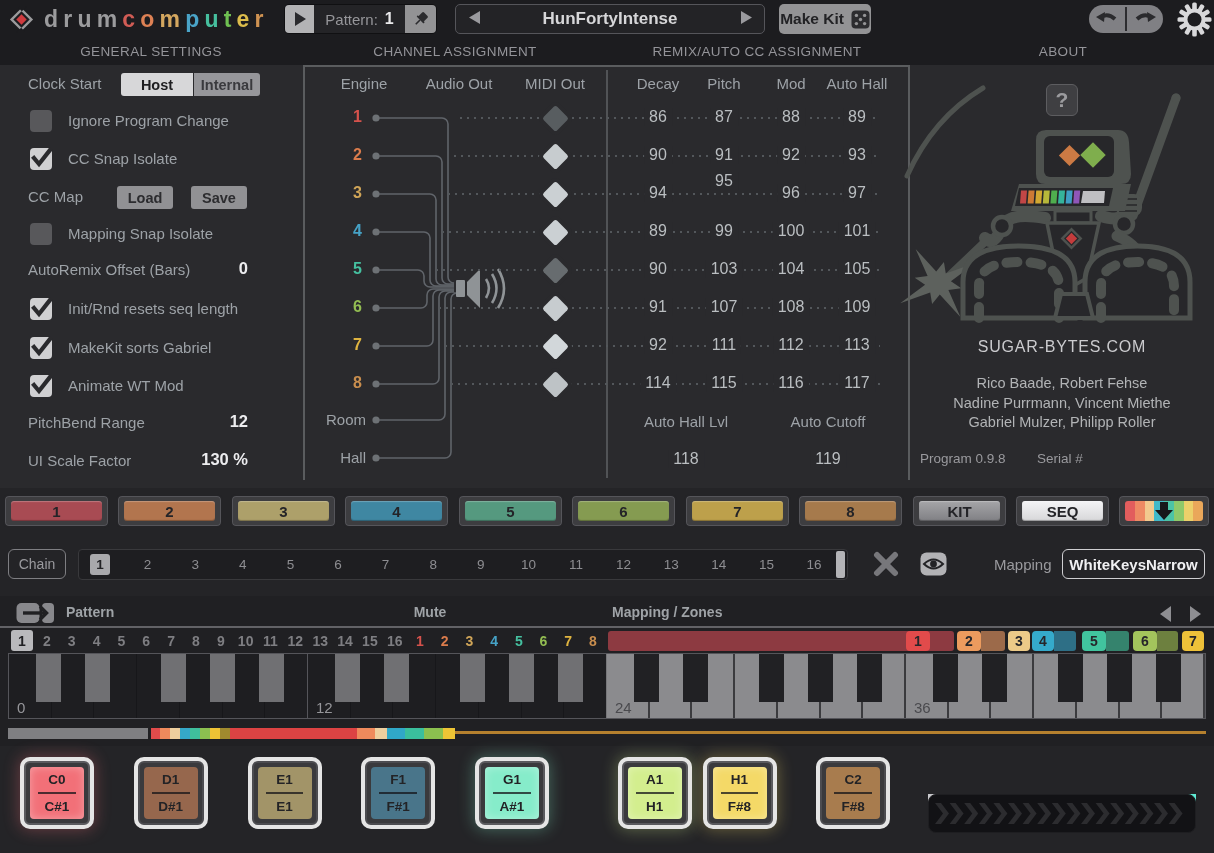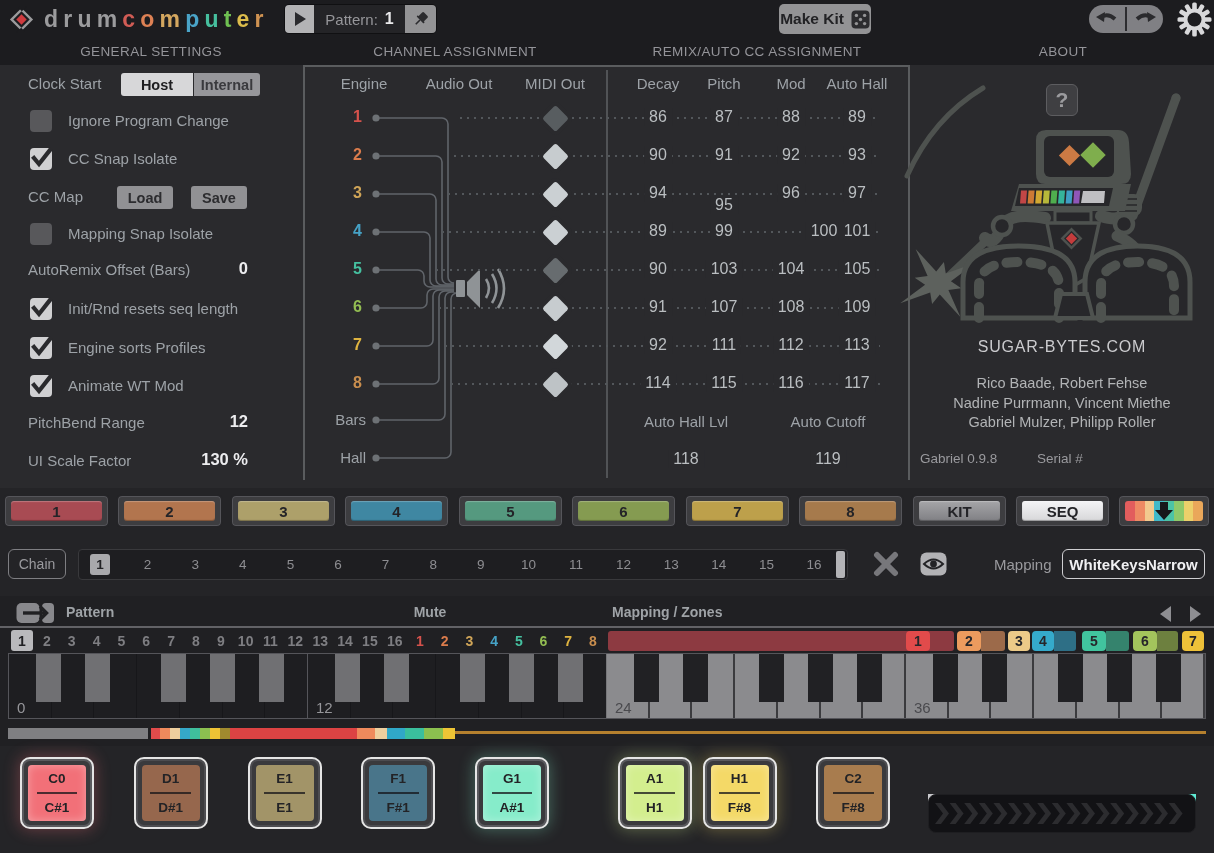--- a/index.html
+++ b/index.html
@@ -121,21 +121,21 @@
   .wkey { position:absolute; top:0; height:64px; }
   .bkey { position:absolute; top:0; height:48px; }
   .octline { position:absolute; top:0; width:1px; height:64px; }
   .octlabel { position:absolute; bottom:2px; font-size:15px; }
 
   
   .ovseg { position:absolute; top:728px; height:11px; }
 
   
   .pad { position:absolute; top:757px; width:74px; height:72px; border-radius:10px;
-         background:#3a3a3d; border:2px solid #e5e5e5; box-shadow:inset 0 0 0 2px #4c4c50;
+         background:#3a3a3d; border:4px solid #e5e5e5; box-shadow:inset 0 0 0 2px #4c4c50;
          padding:6px; transform:translateX(-50%); }
   .pad .face { width:100%; height:100%; border-radius:4px; display:flex; flex-direction:column;
                align-items:center; justify-content:space-evenly; }
   .pad .face .nl { font-size:13.5px; font-weight:bold; color:#232326; line-height:1; }
   .pad .face .dv { width:70%; height:1.5px; background:rgba(20,20,24,.75); }
 
   
   #remixtabs { left:928px; top:764px; width:268px; height:20px; display:flex; gap:4px;margin-top:30px; }
   #remixtabs .rtab { flex:1; display:flex; align-items:center; justify-content:center;
                      font-size:14px; font-weight:bold; color:#232326; }
@@ -181,20 +181,33 @@
       <svg width="18" height="18" viewBox="0 0 18 18">
         <g transform="rotate(45 9 9)">
           <rect x="5.2" y="2.2" width="7.6" height="7" rx="1.4" fill="#2b2b2e"></rect>
           <rect x="4" y="8.6" width="10" height="1.8" rx="0.9" fill="#2b2b2e"></rect>
           <rect x="8.2" y="10.4" width="1.6" height="6" fill="#2b2b2e"></rect>
         </g>
       </svg>
     </div>
   </div>
 
+  <div class="abs" id="presetbar">
+    <div class="arrow">
+      <svg width="13" height="13" viewBox="0 0 13 13">
+        <polygon points="12,0 12,13 1,6.5" fill="#9a9a9e"></polygon>
+      </svg>
+    </div>
+    <div class="title">HunFortyIntense</div>
+    <div class="arrow">
+      <svg width="13" height="13" viewBox="0 0 13 13">
+        <polygon points="1,0 1,13 12,6.5" fill="#9a9a9e"></polygon>
+      </svg>
+    </div>
+  </div>
 
   <div class="abs" id="makekit">
     <span class="lbl">Make Kit</span>
     <svg width="19" height="19" viewBox="0 0 19 19">
       <rect x="0.5" y="0.5" width="18" height="18" rx="4" fill="#2b2b2e"></rect>
       <circle cx="5.4" cy="5.4" r="1.7" fill="#939395"></circle>
       <circle cx="13.6" cy="5.4" r="1.7" fill="#939395"></circle>
       <circle cx="9.5" cy="9.5" r="1.7" fill="#939395"></circle>
       <circle cx="5.4" cy="13.6" r="1.7" fill="#939395"></circle>
       <circle cx="13.6" cy="13.6" r="1.7" fill="#939395"></circle>
@@ -273,21 +286,21 @@
       <svg width="24" height="26" viewBox="0 0 24 26">
         <polyline points="5,14 10,20 21,6" fill="none" stroke="#2a2a2d" stroke-width="4.2" stroke-linecap="square"></polyline>
       </svg>
     </div>
     <div class="abs set-label" style="left: 68px; top: 300px;">Init/Rnd resets seq length</div>
     <div class="chk on" style="top: 337px;">
       <svg width="24" height="26" viewBox="0 0 24 26">
         <polyline points="5,14 10,20 21,6" fill="none" stroke="#2a2a2d" stroke-width="4.2" stroke-linecap="square"></polyline>
       </svg>
     </div>
-    <div class="abs set-label" style="left: 68px; top: 339px;">Engine sorts Profiles</div>
+    <div class="abs set-label" style="left: 68px; top: 339px;">MakeKit sorts Gabriel</div>
     <div class="chk on" style="top: 375px;">
       <svg width="24" height="26" viewBox="0 0 24 26">
         <polyline points="5,14 10,20 21,6" fill="none" stroke="#2a2a2d" stroke-width="4.2" stroke-linecap="square"></polyline>
       </svg>
     </div>
     <div class="abs set-label" style="left: 68px; top: 377px;">Animate WT Mod</div>
     <div class="abs set-label" style="left: 28px; top: 414px;">PitchBend Range</div>
     <div class="abs set-value" style="left: 160px; top: 412px; width: 88px;">12</div>
     <div class="abs set-label" style="left: 28px; top: 452px;">UI Scale Factor</div>
     <div class="abs set-value" style="left: 160px; top: 450px; width: 88px;">130 %</div>
@@ -340,29 +353,29 @@
     <div class="abs dotline" style="left: 454px; top: 155px; width: 426px;"></div>
     <div class="abs diamond" style="left: 546px; top: 146.5px; background: rgb(199, 204, 207);"></div>
     <div class="abs ccval ctr" style="left: 658px; top: 146px;">90</div>
     <div class="abs ccval ctr" style="left: 724px; top: 146px;">91</div>
     <div class="abs ccval ctr" style="left: 791px; top: 146px;">92</div>
     <div class="abs ccval ctr" style="left: 857px; top: 146px;">93</div>
     <div class="abs eng-num" style="left: 332px; top: 184px; color: rgb(208, 165, 88);">3</div>
     <div class="abs dotline" style="left: 448px; top: 193px; width: 432px;"></div>
     <div class="abs diamond" style="left: 546px; top: 184.5px; background: rgb(203, 208, 211);"></div>
     <div class="abs ccval ctr" style="left: 658px; top: 184px;">94</div>
-    <div class="abs ccval ctr" style="left: 724px; top: 196px; text-align: center;">95</div>
+    <div class="abs ccval ctr" style="left: 724px; top: 172px; text-align: center;">95</div>
     <div class="abs ccval ctr" style="left: 791px; top: 184px;">96</div>
     <div class="abs ccval ctr" style="left: 857px; top: 184px;">97</div>
     <div class="abs eng-num" style="left: 332px; top: 222px; color: rgb(70, 162, 198);">4</div>
     <div class="abs dotline" style="left: 442px; top: 231px; width: 438px;"></div>
     <div class="abs diamond" style="left: 546px; top: 222.5px; background: rgb(203, 208, 211);"></div>
     <div class="abs ccval ctr" style="left: 658px; top: 222px;">89</div>
     <div class="abs ccval ctr" style="left: 724px; top: 222px;">99</div>
-    <div class="abs ccval ctr" style="left: 824px; top: 222px;">100</div>
+    <div class="abs ccval ctr" style="left: 791px; top: 222px;">100</div>
     <div class="abs ccval ctr" style="left: 857px; top: 222px;">101</div>
     <div class="abs eng-num" style="left: 332px; top: 260px; color: rgb(69, 192, 160);">5</div>
     <div class="abs dotline" style="left: 436px; top: 269px; width: 444px;"></div>
     <div class="abs diamond" style="left: 546px; top: 260.5px; background: rgb(103, 108, 111);"></div>
     <div class="abs ccval ctr" style="left: 658px; top: 260px;">90</div>
     <div class="abs ccval ctr" style="left: 724px; top: 260px;">103</div>
     <div class="abs ccval ctr" style="left: 791px; top: 260px;">104</div>
     <div class="abs ccval ctr" style="left: 857px; top: 260px;">105</div>
     <div class="abs eng-num" style="left: 332px; top: 298px; color: rgb(147, 189, 82);">6</div>
     <div class="abs dotline" style="left: 439px; top: 307px; width: 441px;"></div>
@@ -378,21 +391,21 @@
     <div class="abs ccval ctr" style="left: 724px; top: 336px;">111</div>
     <div class="abs ccval ctr" style="left: 791px; top: 336px;">112</div>
     <div class="abs ccval ctr" style="left: 857px; top: 336px;">113</div>
     <div class="abs eng-num" style="left: 332px; top: 374px; color: rgb(201, 142, 78);">8</div>
     <div class="abs dotline" style="left: 451px; top: 383px; width: 429px;"></div>
     <div class="abs diamond" style="left: 546px; top: 374.5px; background: rgb(190, 195, 198);"></div>
     <div class="abs ccval ctr" style="left: 658px; top: 374px;">114</div>
     <div class="abs ccval ctr" style="left: 724px; top: 374px;">115</div>
     <div class="abs ccval ctr" style="left: 791px; top: 374px;">116</div>
     <div class="abs ccval ctr" style="left: 857px; top: 374px;">117</div>
-    <div class="abs ch-lab" style="left: 306px; top: 411px;">Bars</div>
+    <div class="abs ch-lab" style="left: 306px; top: 411px;">Room</div>
     <div class="abs ch-lab" style="left: 306px; top: 449px;">Hall</div>
     <div class="abs ch-head ctr" style="left: 686px; top: 413px;">Auto Hall Lvl</div>
     <div class="abs ch-head ctr" style="left: 828px; top: 413px;">Auto Cutoff</div>
     <div class="abs ccval ctr" style="left: 686px; top: 450px;">118</div>
     <div class="abs ccval ctr" style="left: 828px; top: 450px;">119</div>
   </div>
 
 <div class="abs" id="helpbtn">?</div>
 <svg class="abs" style="left:905px;top:66px;overflow:visible" width="309" height="414" viewBox="0 0 309 414" id="robotsvg">
     <path d="M78 22 Q28 52 2 110" fill="none" stroke="#4e524f" stroke-width="5" stroke-linecap="round"></path>
@@ -434,21 +447,21 @@
     <path d="M180 252 V216 Q180 180 232.5 180 Q285 180 285 216 V252 Z" fill="#27272a" stroke="#4e524f" stroke-width="5"></path>
     <path d="M196 252 V220 Q196 196 232.5 196 Q269 196 269 220 V252" fill="none" stroke="#4e524f" stroke-width="10" stroke-dasharray="11 13" stroke-linecap="round"></path>
     <polygon points="156,228 182,228 188,252 150,252" fill="#27272a" stroke="#4e524f" stroke-width="4"></polygon>
   </svg>
 <div class="abs ctr" style="left:1062px;top:338px;color:#cbcbce;font-size:16px;letter-spacing:0.8px;white-space:nowrap">SUGAR-BYTES.COM</div>
 <div class="abs" style="left:0;top:0" id="credits">
     <div class="abs credit ctr" style="left: 1062px; top: 375px;">Rico Baade, Robert Fehse</div>
     <div class="abs credit ctr" style="left: 1062px; top: 394.5px;">Nadine Purrmann, Vincent Miethe</div>
     <div class="abs credit ctr" style="left: 1062px; top: 414px;">Gabriel Mulzer, Philipp Roller</div>
   </div>
-<div class="abs" style="left:920px;top:451px;color:#9a9a9e;font-size:13.5px">Gabriel 0.9.8</div>
+<div class="abs" style="left:920px;top:451px;color:#9a9a9e;font-size:13.5px">Program 0.9.8</div>
 <div class="abs" style="left:1037px;top:451px;color:#9a9a9e;font-size:13.5px">Serial #</div>
 
 <div class="abs" id="patternrow">
     <div class="pbtn" style="left: 3px; width: 107px;">
       <div class="plate" style="background: rgb(168, 75, 83);">1</div>
     </div>
     <div class="pbtn" style="left: 116px; width: 107px;">
       <div class="plate" style="background: rgb(178, 117, 78);">2</div>
     </div>
     <div class="pbtn" style="left: 230px; width: 107px;">

